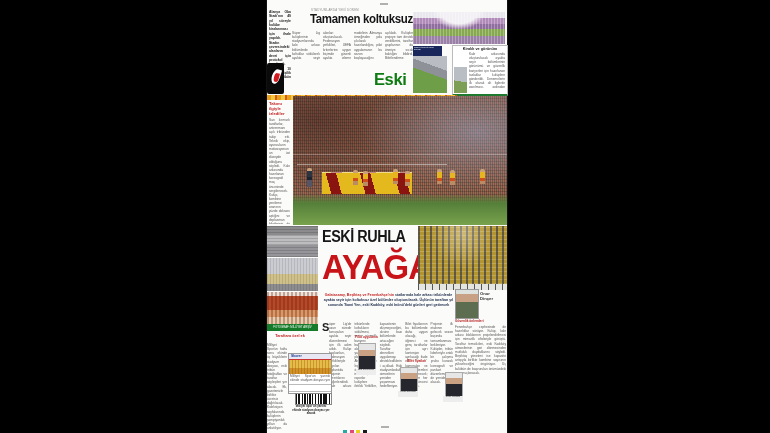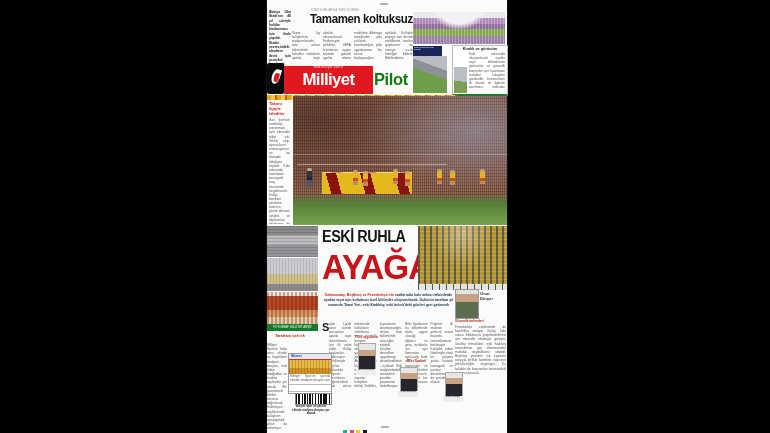--- a/index.html
+++ b/index.html
@@ -124,25 +124,21 @@
   <div class="abs sidebox" style="left:185px;top:45px;width:54px;height:48px;">
     <h4>Kiralık ve görünüm</h4>
     <div class="abs ph sideph" style="left:1px;bottom:1px;width:13px;height:26px;"></div>
     <div class="t" style="margin:0 2px 0 16px;height:36px;">Kale arkasında oluşturulacak ayakta seyir bölümlerinin görünümü ve güvenlik bariyerleri için hazırlanan taslaklar kulüplere gönderildi. Denemelerin ilk olarak alt liglerde yapılması, ardından büyük stadyumlara geçilmesi planlanıyor. Koltukların söküleceği bölümler tribünün orta bloklarında yer alacak.</div>
   </div>
 
   <div class="abs flamebox" style="left:0;top:63px;width:17px;height:31px;">
     <span class="flame-w"></span>
     <span class="flame-r"></span>
   </div>
-  <div class="abs redbox" style="left:17px;top:66px;width:89px;height:28px;">
-    <div class="m-url">www.milliyet.com.tr</div>
-    <div class="m-main">Milliyet</div>
-  </div>
-  <div class="abs m-spor" style="left:107px;top:66px;width:40px;height:28px;">Pilot</div>
+  <div class="abs m-spor" style="left:107px;top:66px;width:40px;height:28px;">Eski</div>
   <div class="abs adstrip" style="left:0;top:95px;width:190px;height:5px;"></div>
 
   <div class="abs redhead" style="left:2px;top:102px;width:21px;height:14px;overflow:hidden;">Takımı ilgiyle izlediler</div>
   <div class="abs t" style="left:2px;top:118px;width:21px;height:106px;">Sarı kırmızılı taraftarlar, antrenmanı açık tribünden takip etti. Teknik ekip, oyuncuların motivasyonunun üst düzeyde olduğunu söyledi. Kale arkasında hazırlanan koreografi maç öncesinde sergilenecek. Kulüp, kombine yenileme oranının yüzde doksanı aştığını ve deplasman biletlerinin de kısa sürede tükendiğini açıkladı. Yarınki karşılaşma öncesi son çalışma sabah saatlerinde yapılacak ve kafile öğleden sonra yola çıkacak.</div>
 
   <div class="abs ph crowd" style="left:26px;top:96px;width:214px;height:129px;">
     <div class="abs goalline" style="left:4px;top:68px;width:150px;height:1px;opacity:.6;"></div>
     <div class="abs goalline" style="left:0;top:58px;width:214px;height:1px;opacity:.35;"></div>
     <div class="abs banner" style="left:29px;top:76px;width:90px;height:21px;"></div>
     <div class="abs pitch" style="left:0;bottom:0;width:214px;height:30px;"></div>

